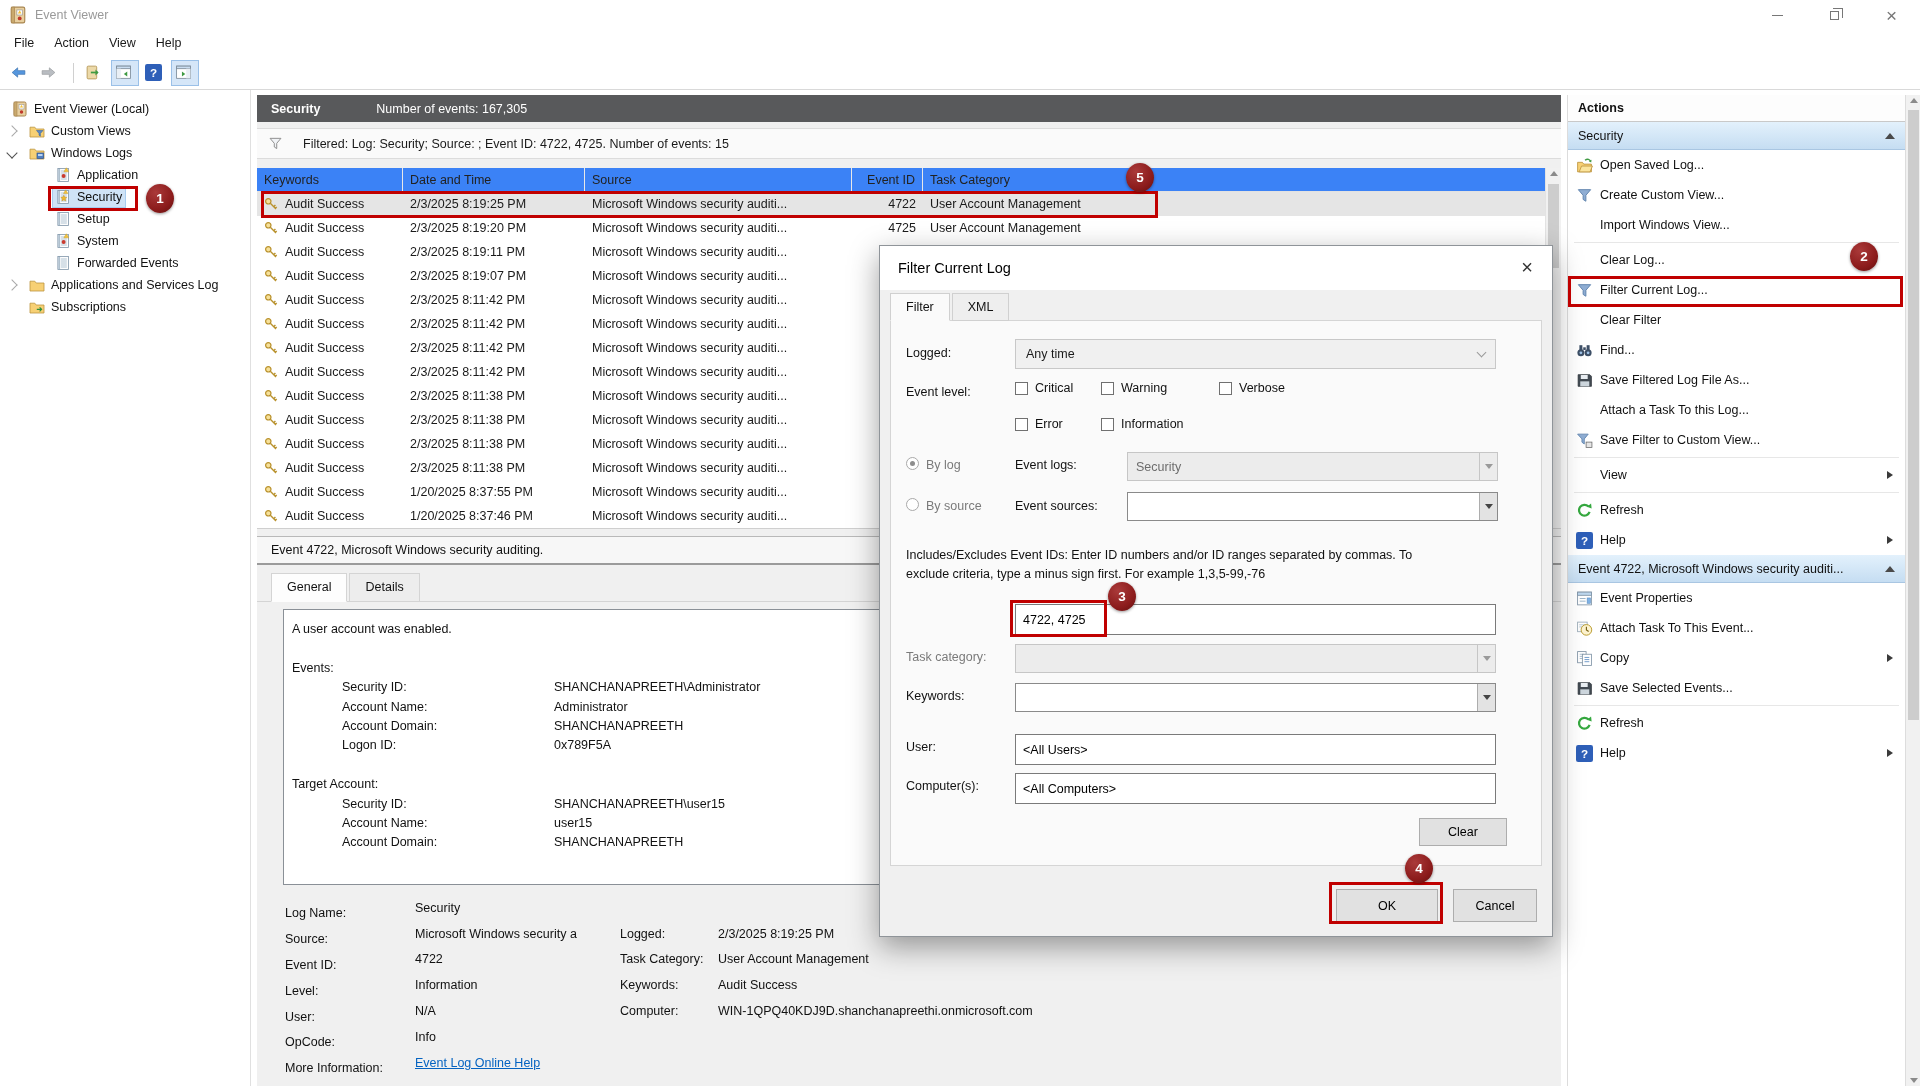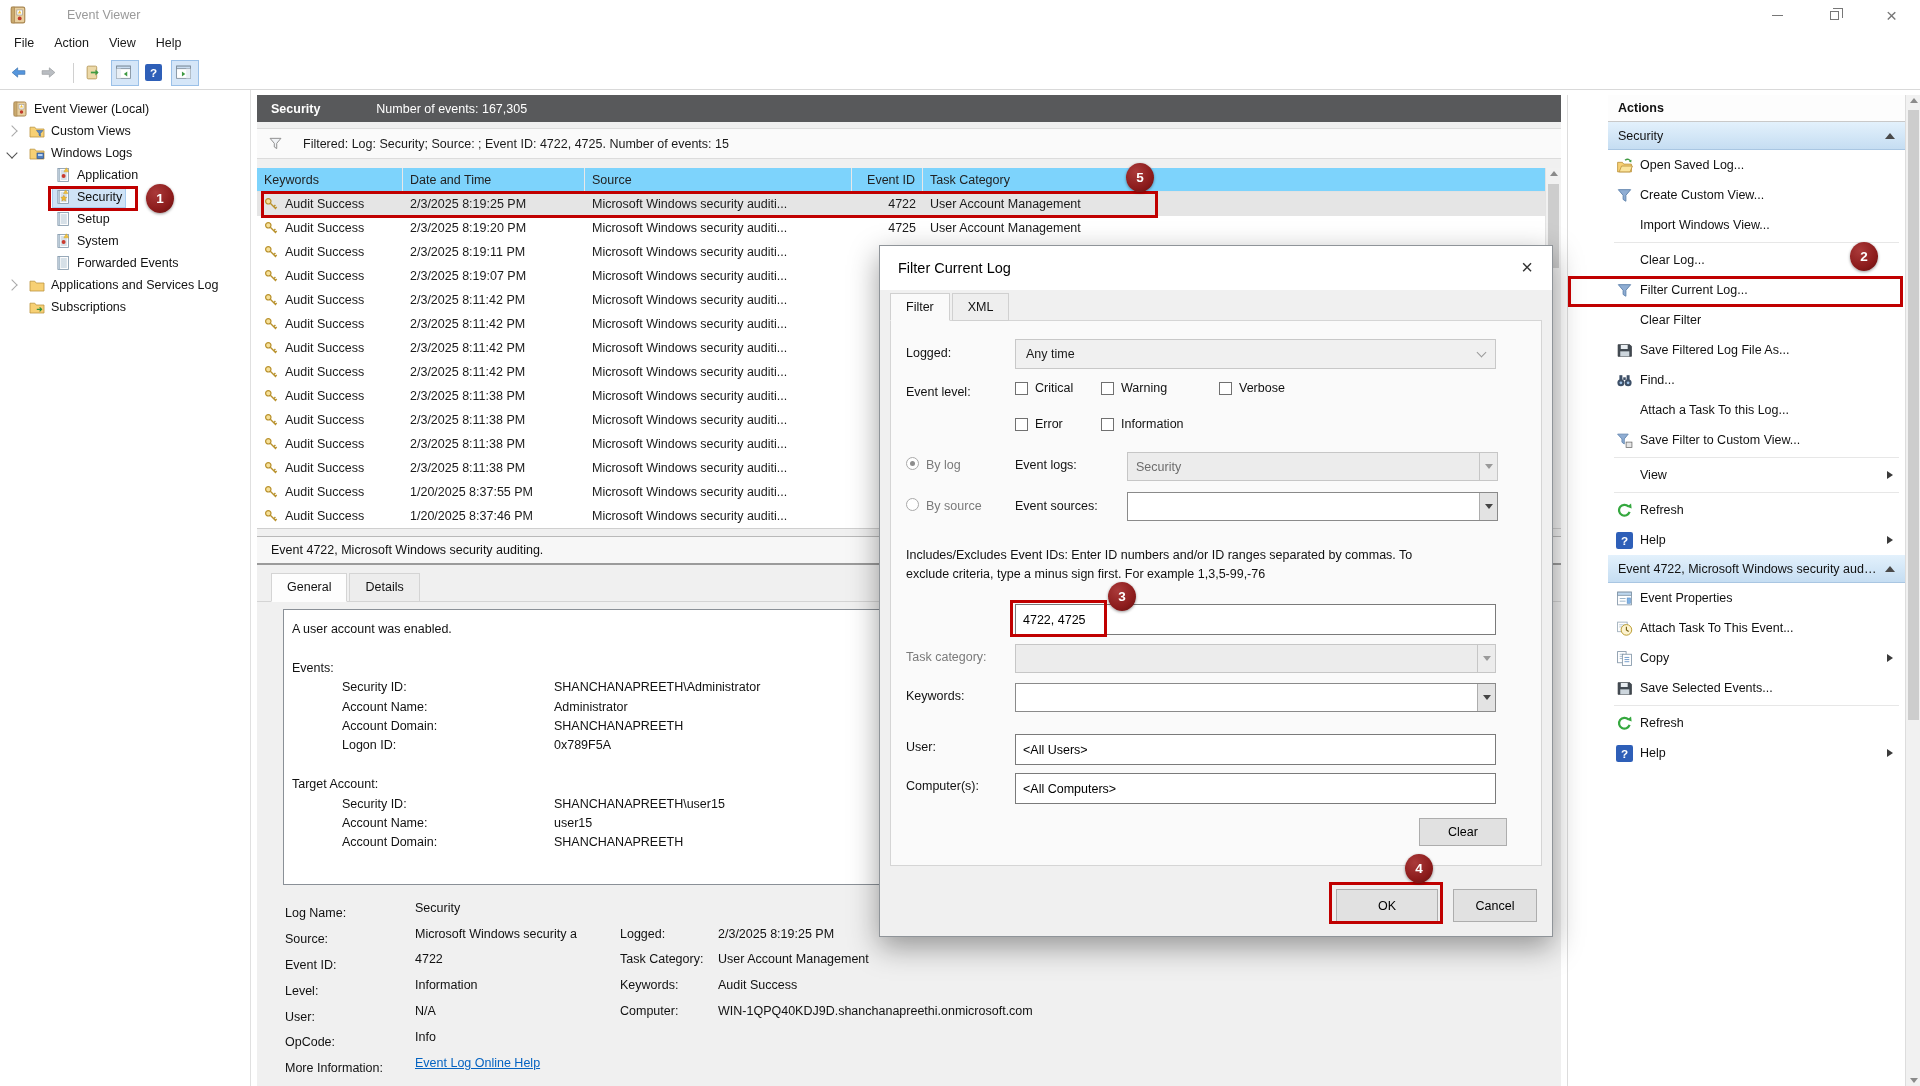--- a/index.html
+++ b/index.html
@@ -2,21 +2,21 @@
 <html><head>
 <meta charset="utf-8">
 <style>
   html,body{margin:0;padding:0;background:#333;}
   .app{position:relative;width:1920px;height:1086px;background:#fff;
        font-family:"Liberation Sans",sans-serif;font-size:12px;color:#111;
        overflow:hidden;-webkit-font-smoothing:antialiased;}
   .app *{box-sizing:border-box;}
 
   
-  .titlebar{position:absolute;left:0;top:0;right:0;height:30px;background:#fff;display:flex;align-items:center;gap:32px;}
+  .titlebar{position:absolute;left:0;top:0;right:0;height:30px;background:#fff;display:flex;align-items:center;}
   .app-icon{width:18px;height:18px;margin-left:9px;display:inline-flex;}
   .title-text{margin-left:8px;color:#9a9a9a;font-size:12.5px;}
   .win-controls{position:absolute;right:0;top:0;height:30px;display:flex;}
   .wbtn{width:57px;height:30px;display:flex;align-items:center;justify-content:center;cursor:default;}
   .min-glyph{width:11px;height:1px;background:#777;display:block;}
   .restore-glyph{position:relative;width:9px;height:9px;border:1px solid #777;display:block;}
   .restore-glyph:before{content:"";position:absolute;left:2px;top:-4px;width:9px;height:9px;border:1px solid #777;border-left:none;border-bottom:none;}
   .close-glyph:before{content:"\00D7";font-size:19px;color:#777;line-height:1;}
 
   
@@ -40,21 +40,21 @@
   .hl.sel{background:#cfe3f6;outline:1px solid #a8cdef;}
 
   
   .main{position:absolute;left:257px;top:95px;width:1304px;bottom:0;background:#f0f0f0;}
   .list-title{position:absolute;left:0;top:0;right:0;height:27px;background:#58595b;color:#fff;display:flex;align-items:center;padding-left:14px;font-size:12.5px;}
   .list-title .lt-name{font-weight:bold;}
   .list-title .lt-count{margin-left:56px;}
   .filter-banner{position:absolute;left:0;top:33px;right:0;height:31px;background:#fafafa;border-top:1px solid #dcdcdc;border-bottom:1px solid #dcdcdc;display:flex;align-items:center;padding-left:11px;font-size:12.5px;color:#1a1a1a;}
   .filter-banner .fb-icon{width:15px;height:15px;display:inline-flex;margin-right:20px;}
   .table-area{position:absolute;left:0;top:73px;right:0;height:361px;background:#fff;border-bottom:1px solid #cfcfcf;}
-  .thead{display:flex;height:24px;border-bottom:1px solid #e2e2e2;background:#7dd3fc;}
+  .thead{display:flex;height:24px;border-bottom:1px solid #e2e2e2;background:#3b82f6;}
   .th{display:flex;align-items:center;padding:0 7px;border-right:1px solid #e8e8e8;color:#222;font-size:12.5px;}
   .tr{display:flex;height:24px;align-items:center;font-size:12.5px;color:#1a1a1a;}
   .tr.selected{background:#e5e5e5;}
   .td{padding:0 7px;white-space:nowrap;overflow:hidden;display:flex;align-items:center;height:100%;}
   .td.num,.th.num{justify-content:flex-end;}
   .k-icon{width:14px;height:14px;display:inline-flex;margin-right:7px;flex:none;}
   .vscroll{position:absolute;right:0;top:0;width:16px;height:360px;background:#f1f1f1;border-left:1px solid #e3e3e3;}
   .s-up{position:absolute;top:3px;left:4px;width:0;height:0;border-left:4px solid transparent;border-right:4px solid transparent;border-bottom:5px solid #8a8a8a;}
   .s-down{position:absolute;bottom:3px;left:4px;width:0;height:0;border-left:4px solid transparent;border-right:4px solid transparent;border-top:5px solid #8a8a8a;}
   .s-thumb{position:absolute;top:16px;left:2px;width:11px;background:#cdcdcd;}
@@ -70,21 +70,21 @@
   .dline .llabel{margin-left:50px;width:212px;flex:none;}
   .meta{position:absolute;left:26px;top:800px;right:16px;font-size:12.5px;color:#111;}
   .meta-row{display:flex;height:25.8px;align-items:center;padding-left:2px;white-space:nowrap;}
   .m-ll{width:130px;flex:none;margin-top:11px;}
   .m-lv{width:205px;flex:none;overflow:hidden;}
   .m-rl{width:98px;flex:none;}
   .m-rv{flex:1;overflow:hidden;}
   .link{color:var(--link-blue);text-decoration:underline;}
 
   
-  .actions{position:absolute;left:1567px;top:95px;width:338px;bottom:0;background:#fff;border-left:1px solid #dcdcdc;overflow:hidden;padding-left:40px;}
+  .actions{position:absolute;left:1567px;top:95px;width:338px;bottom:0;background:#fff;border-left:1px solid #dcdcdc;overflow:hidden;}
   .actions-title{height:27px;display:flex;align-items:center;padding-left:10px;font-weight:bold;font-size:12.5px;background:#fdfdfd;border-bottom:1px solid #c9c9c9;}
   .group-header{height:28px;display:flex;align-items:center;padding:0 10px;background:linear-gradient(var(--grp-top),var(--grp-bottom));border-bottom:1px solid #a9c6e2;font-size:12.5px;white-space:nowrap;overflow:hidden;}
   .group-header .gh-label{flex:1;overflow:hidden;text-overflow:ellipsis;}
   .tri-up{width:0;height:0;border-left:5px solid transparent;border-right:5px solid transparent;border-bottom:6px solid #4a4a4a;flex:none;margin-left:6px;}
   .action-item{height:30px;display:flex;align-items:center;padding-left:8px;font-size:12.5px;position:relative;white-space:nowrap;}
   .a-icon{width:20px;height:17px;display:inline-flex;flex:none;}
   .a-icon svg{width:17px;height:17px;}
   .a-label{margin-left:4px;}
   .a-sep{height:1px;background:#e7e7e7;margin:2px 6px;}
   .sub-arrow{position:absolute;right:12px;width:0;height:0;border-top:4.5px solid transparent;border-bottom:4.5px solid transparent;border-left:6px solid #3a3a3a;}
@@ -838,40 +838,40 @@
           </span>
           <span class="a-label">Filter Current Log...</span>
         </div>
         <div class="action-item">
           <span class="a-icon"></span>
           <span class="a-label">Clear Filter</span>
         </div>
         <div class="action-item">
           <span class="a-icon">
             <svg viewBox="0 0 16 16">
-              <path d="M2 2.5 h11 L14.5 4 v9.5 H2z" fill="#424a52" stroke="#2c3238" stroke-width="0.7"></path>
-              <rect x="4.5" y="2.8" width="6.5" height="3.8" fill="#e9eef2"></rect>
-              <rect x="4" y="8.8" width="8.5" height="4.7" fill="#cdd6dd"></rect>
-            </svg>
-          </span>
-          <span class="a-label">Save Filtered Log File As...</span>
-        </div>
-        <div class="action-item">
-          <span class="a-icon">
-            <svg viewBox="0 0 16 16">
               <rect x="3.2" y="3" width="2.8" height="5" fill="#3d4f66"></rect>
               <rect x="10" y="3" width="2.8" height="5" fill="#3d4f66"></rect>
               <circle cx="4.6" cy="10.2" r="3.3" fill="#3d4f66"></circle>
               <circle cx="11.4" cy="10.2" r="3.3" fill="#3d4f66"></circle>
               <circle cx="4.6" cy="10.2" r="1.3" fill="#9fc3e8"></circle>
               <circle cx="11.4" cy="10.2" r="1.3" fill="#9fc3e8"></circle>
               <rect x="6.8" y="5" width="2.4" height="2.5" fill="#3d4f66"></rect>
             </svg>
           </span>
           <span class="a-label">Find...</span>
+        </div>
+        <div class="action-item">
+          <span class="a-icon">
+            <svg viewBox="0 0 16 16">
+              <path d="M2 2.5 h11 L14.5 4 v9.5 H2z" fill="#424a52" stroke="#2c3238" stroke-width="0.7"></path>
+              <rect x="4.5" y="2.8" width="6.5" height="3.8" fill="#e9eef2"></rect>
+              <rect x="4" y="8.8" width="8.5" height="4.7" fill="#cdd6dd"></rect>
+            </svg>
+          </span>
+          <span class="a-label">Save Filtered Log File As...</span>
         </div>
         <div class="action-item">
           <span class="a-icon"></span>
           <span class="a-label">Attach a Task To this Log...</span>
         </div>
         <div class="action-item">
           <span class="a-icon">
             <svg viewBox="0 0 16 16">
               <path d="M1.5 2 h10 L7.8 6.5 v4.8 L5.6 9.6 V6.5z" fill="#8fadd3" stroke="#5f83ad" stroke-width="0.8"></path>
               <rect x="9.5" y="9.5" width="5.5" height="5" fill="#e6e6e6" stroke="#666" stroke-width="0.7"></rect>

